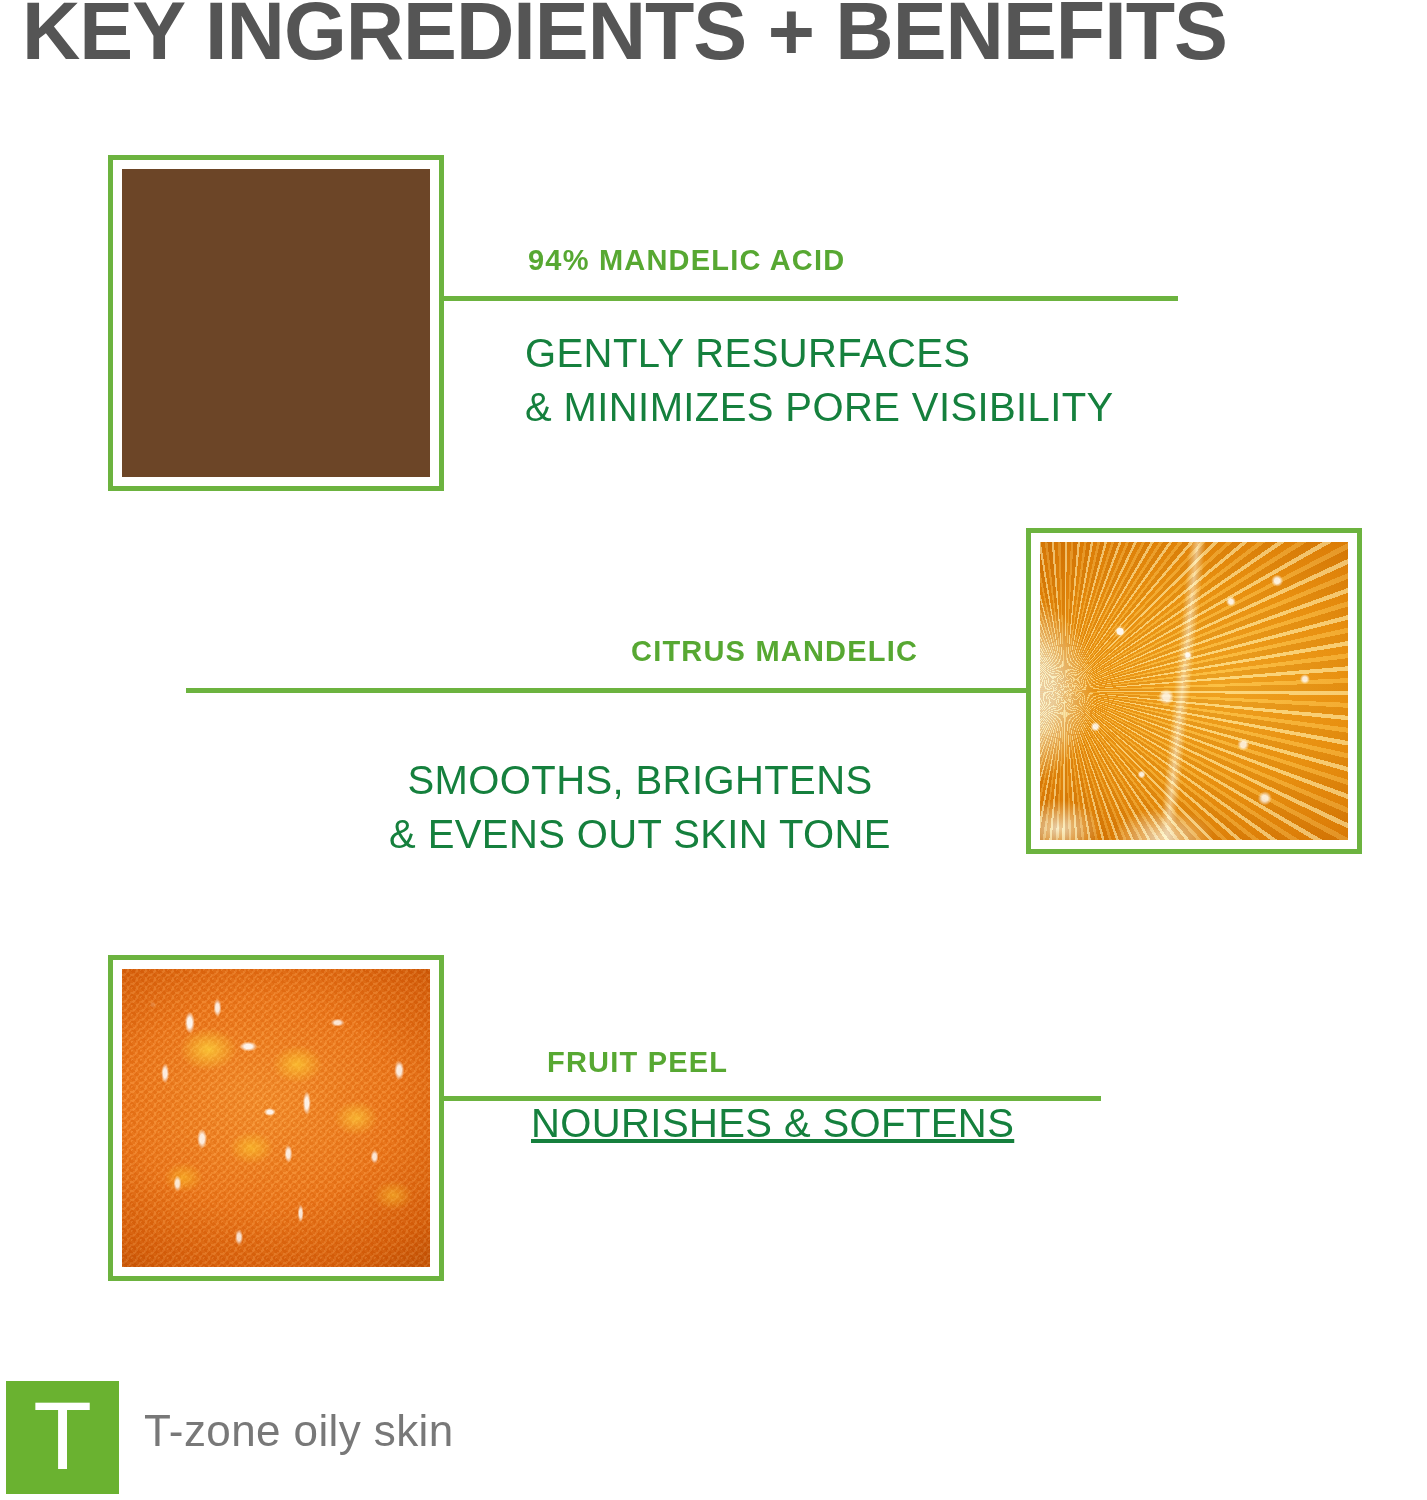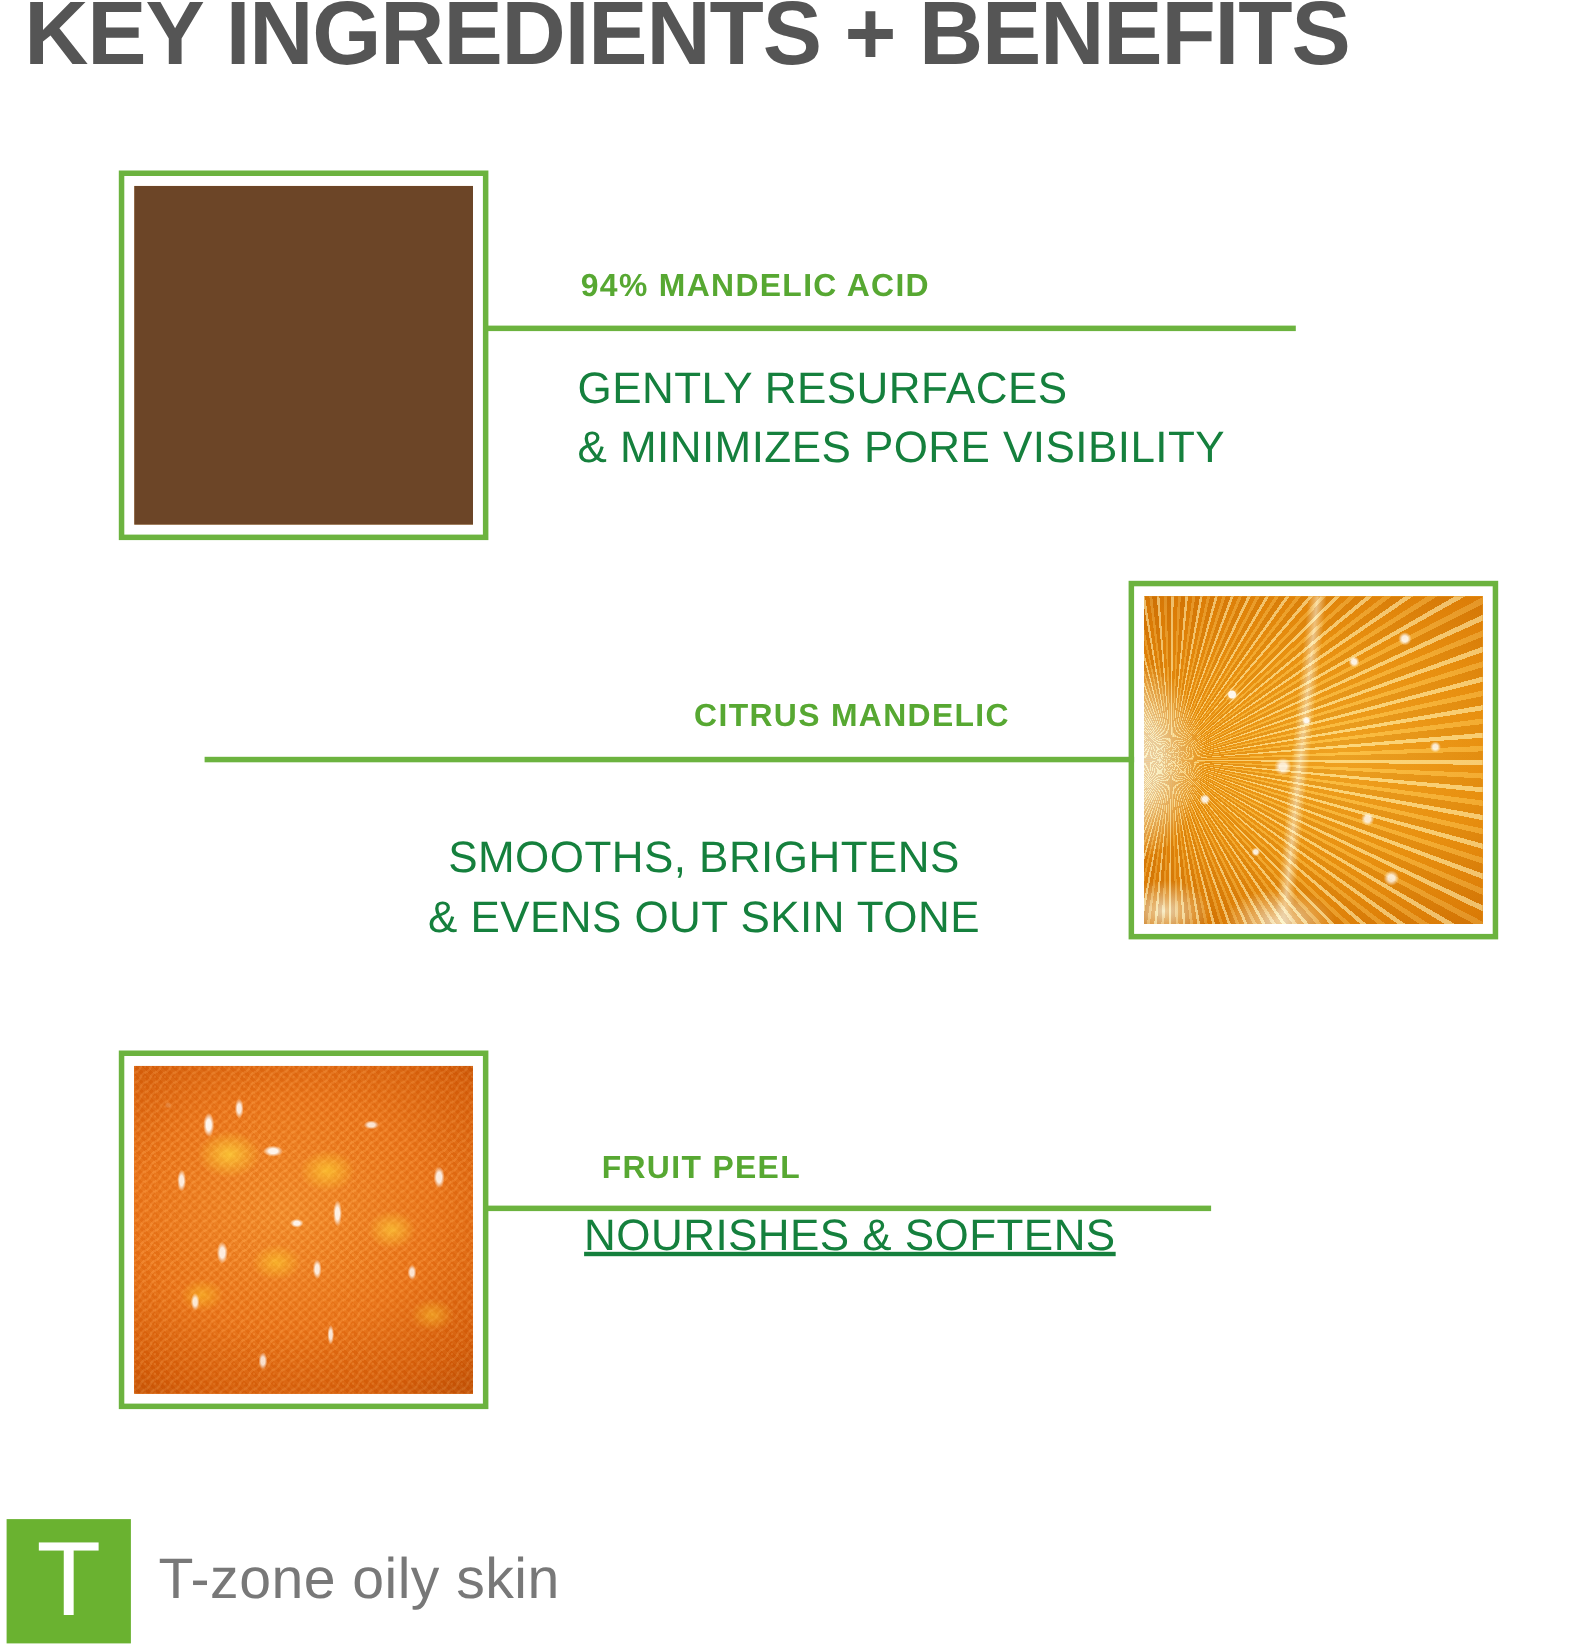--- a/index.html
+++ b/index.html
@@ -208,21 +208,21 @@
     line-height: 1;
     padding-bottom: 4px;
     box-sizing: border-box;
   }
   #tzone-text {
     position: absolute;
     left: 144px;
     top: 1406px;
     font-family: "Liberation Sans", sans-serif;
     font-weight: normal;
-    font-size: 52px;
+    font-size: 44px;
     letter-spacing: 0.4px;
     color: #787878;
     white-space: nowrap;
   }
 </style>
 </head>
 <body>
 
 <div class="page-title">KEY INGREDIENTS + BENEFITS</div>
 

